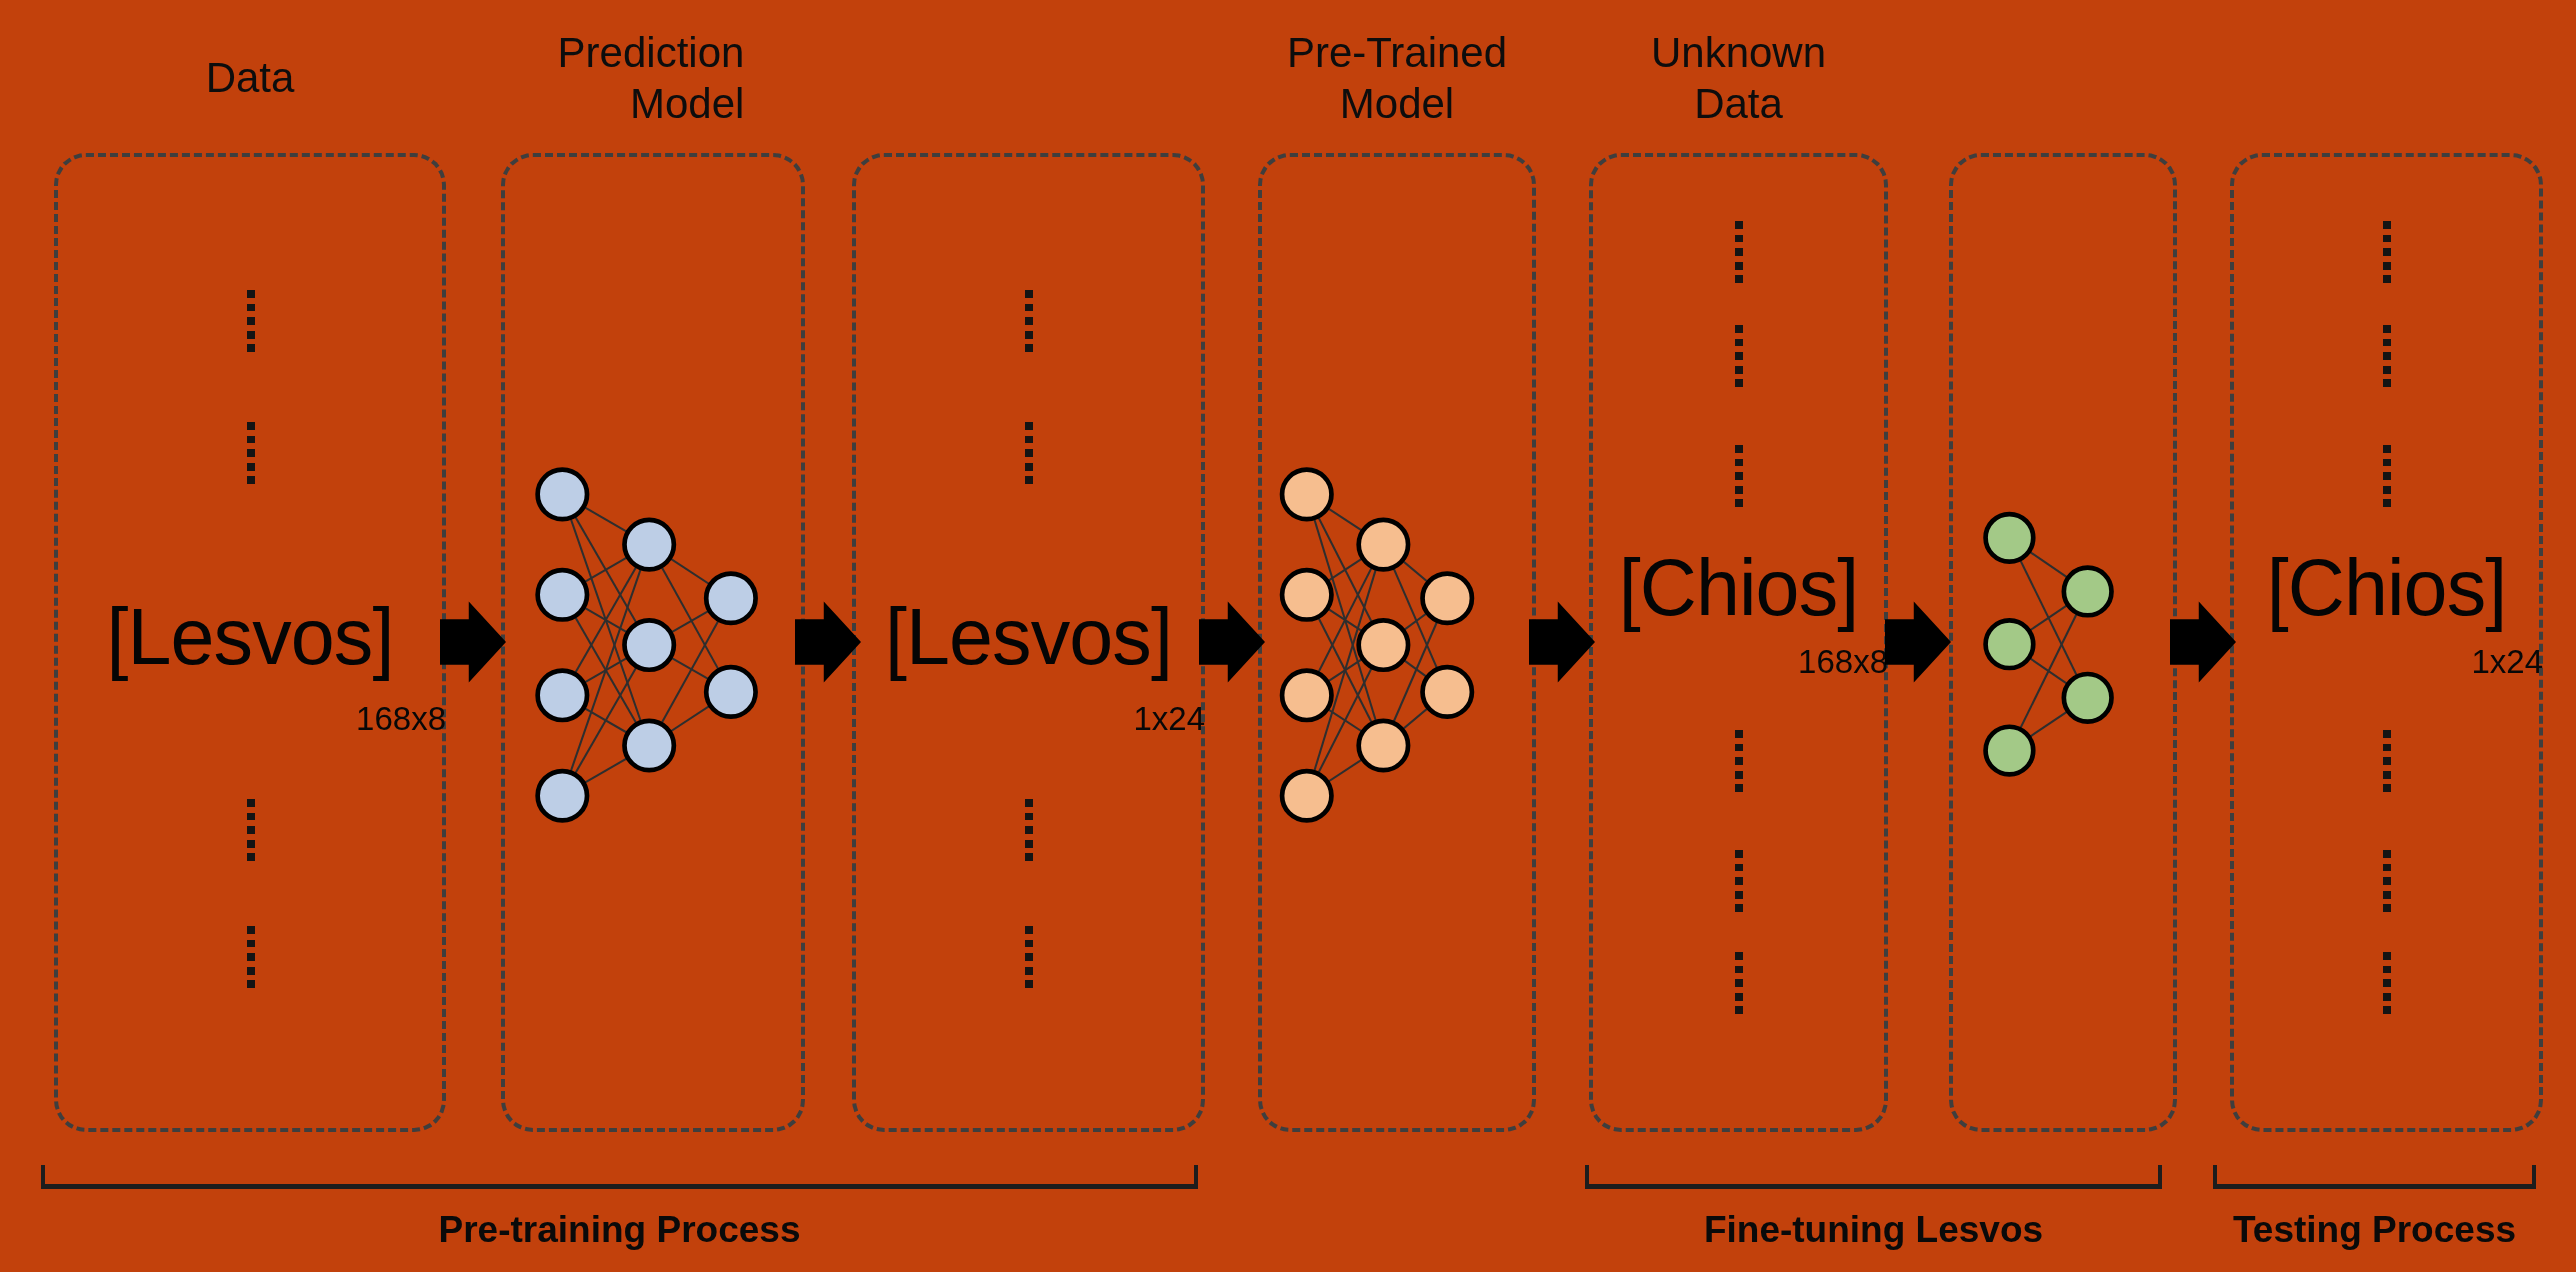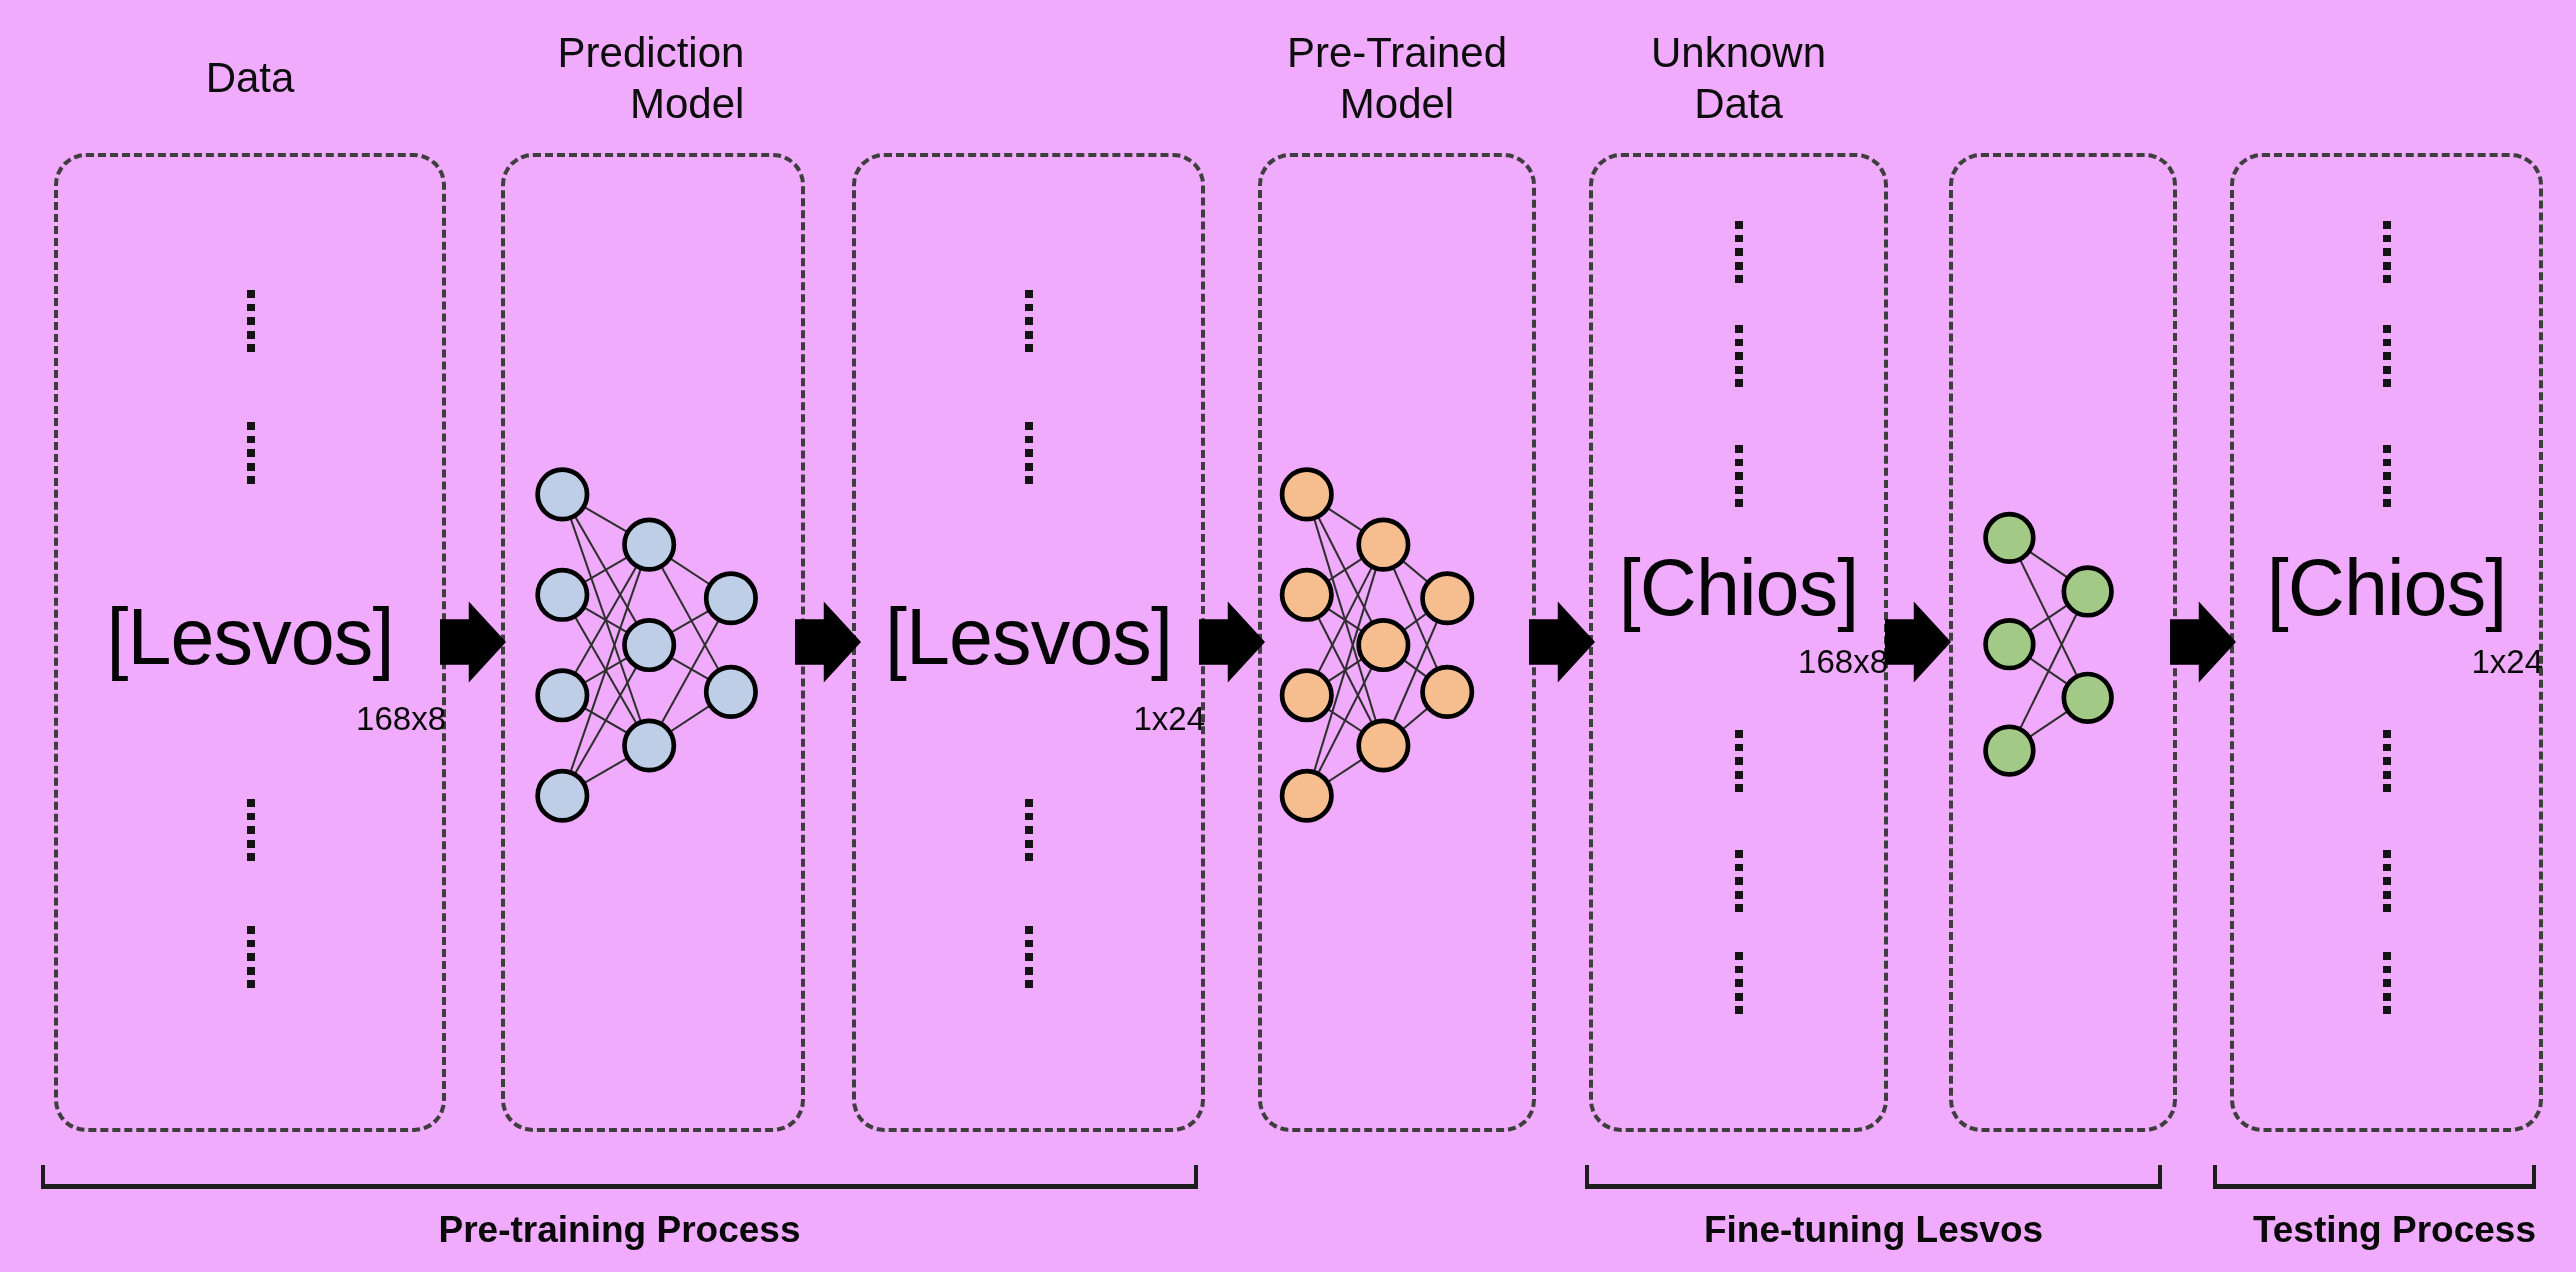--- a/index.html
+++ b/index.html
@@ -1,17 +1,17 @@
 <!DOCTYPE html>
 <html style="font-size:13.6px"><head>
 <meta charset="utf-8">
 <style>
   html,body{margin:0;padding:0;background:#ffffff;}
   body{width:2576px;height:1273px;font-family:"Liberation Sans",sans-serif;color:#000;}
-  #canvas{position:relative;width:2576px;height:1273px;background:#f0abfc;overflow:hidden;}
+  #canvas{position:relative;width:2576px;height:1273px;background:#c2410c;overflow:hidden;}
 
   .col-label{
     position:absolute;top:13.6px;height:129px;
     display:flex;align-items:center;justify-content:center;
     text-align:center;font-size:42px;line-height:1.22;
     white-space:pre-line;color:#0d0d0d;letter-spacing:0px;
   }
   .dashed-box{
     position:absolute;box-sizing:border-box;
     border:4.3px dashed #3e3e3e;border-radius:32px;
@@ -172,15 +172,15 @@
       <polygon points="0,21 34,21 34,0 78,48 34,96 34,75 0,75" fill="#000000"></polygon>
     </svg>
     <svg class="flow-arrow" width="66" height="82" viewBox="0 0 78 96" style="left: 2170px; top: 601px;">
       <polygon points="0,21 34,21 34,0 78,48 34,96 34,75 0,75" fill="#000000"></polygon>
     </svg>
     <div class="bracket" style="left: 41px; width: 1157px; top: 1165px;"></div>
     <div class="process-label" style="left: 41px; width: 1157px;">Pre-training Process</div>
     <div class="bracket" style="left: 1585px; width: 577px; top: 1165px;"></div>
     <div class="process-label" style="left: 1585px; width: 577px;">Fine-tuning Lesvos</div>
     <div class="bracket" style="left: 2213px; width: 323px; top: 1165px;"></div>
-    <div class="process-label" style="left: 2213px; width: 323px; text-align: right;">Testing Process</div>
+    <div class="process-label" style="left: 2213px; width: 323px;">Testing Process</div>
   </div>
 
 
 </body></html>

